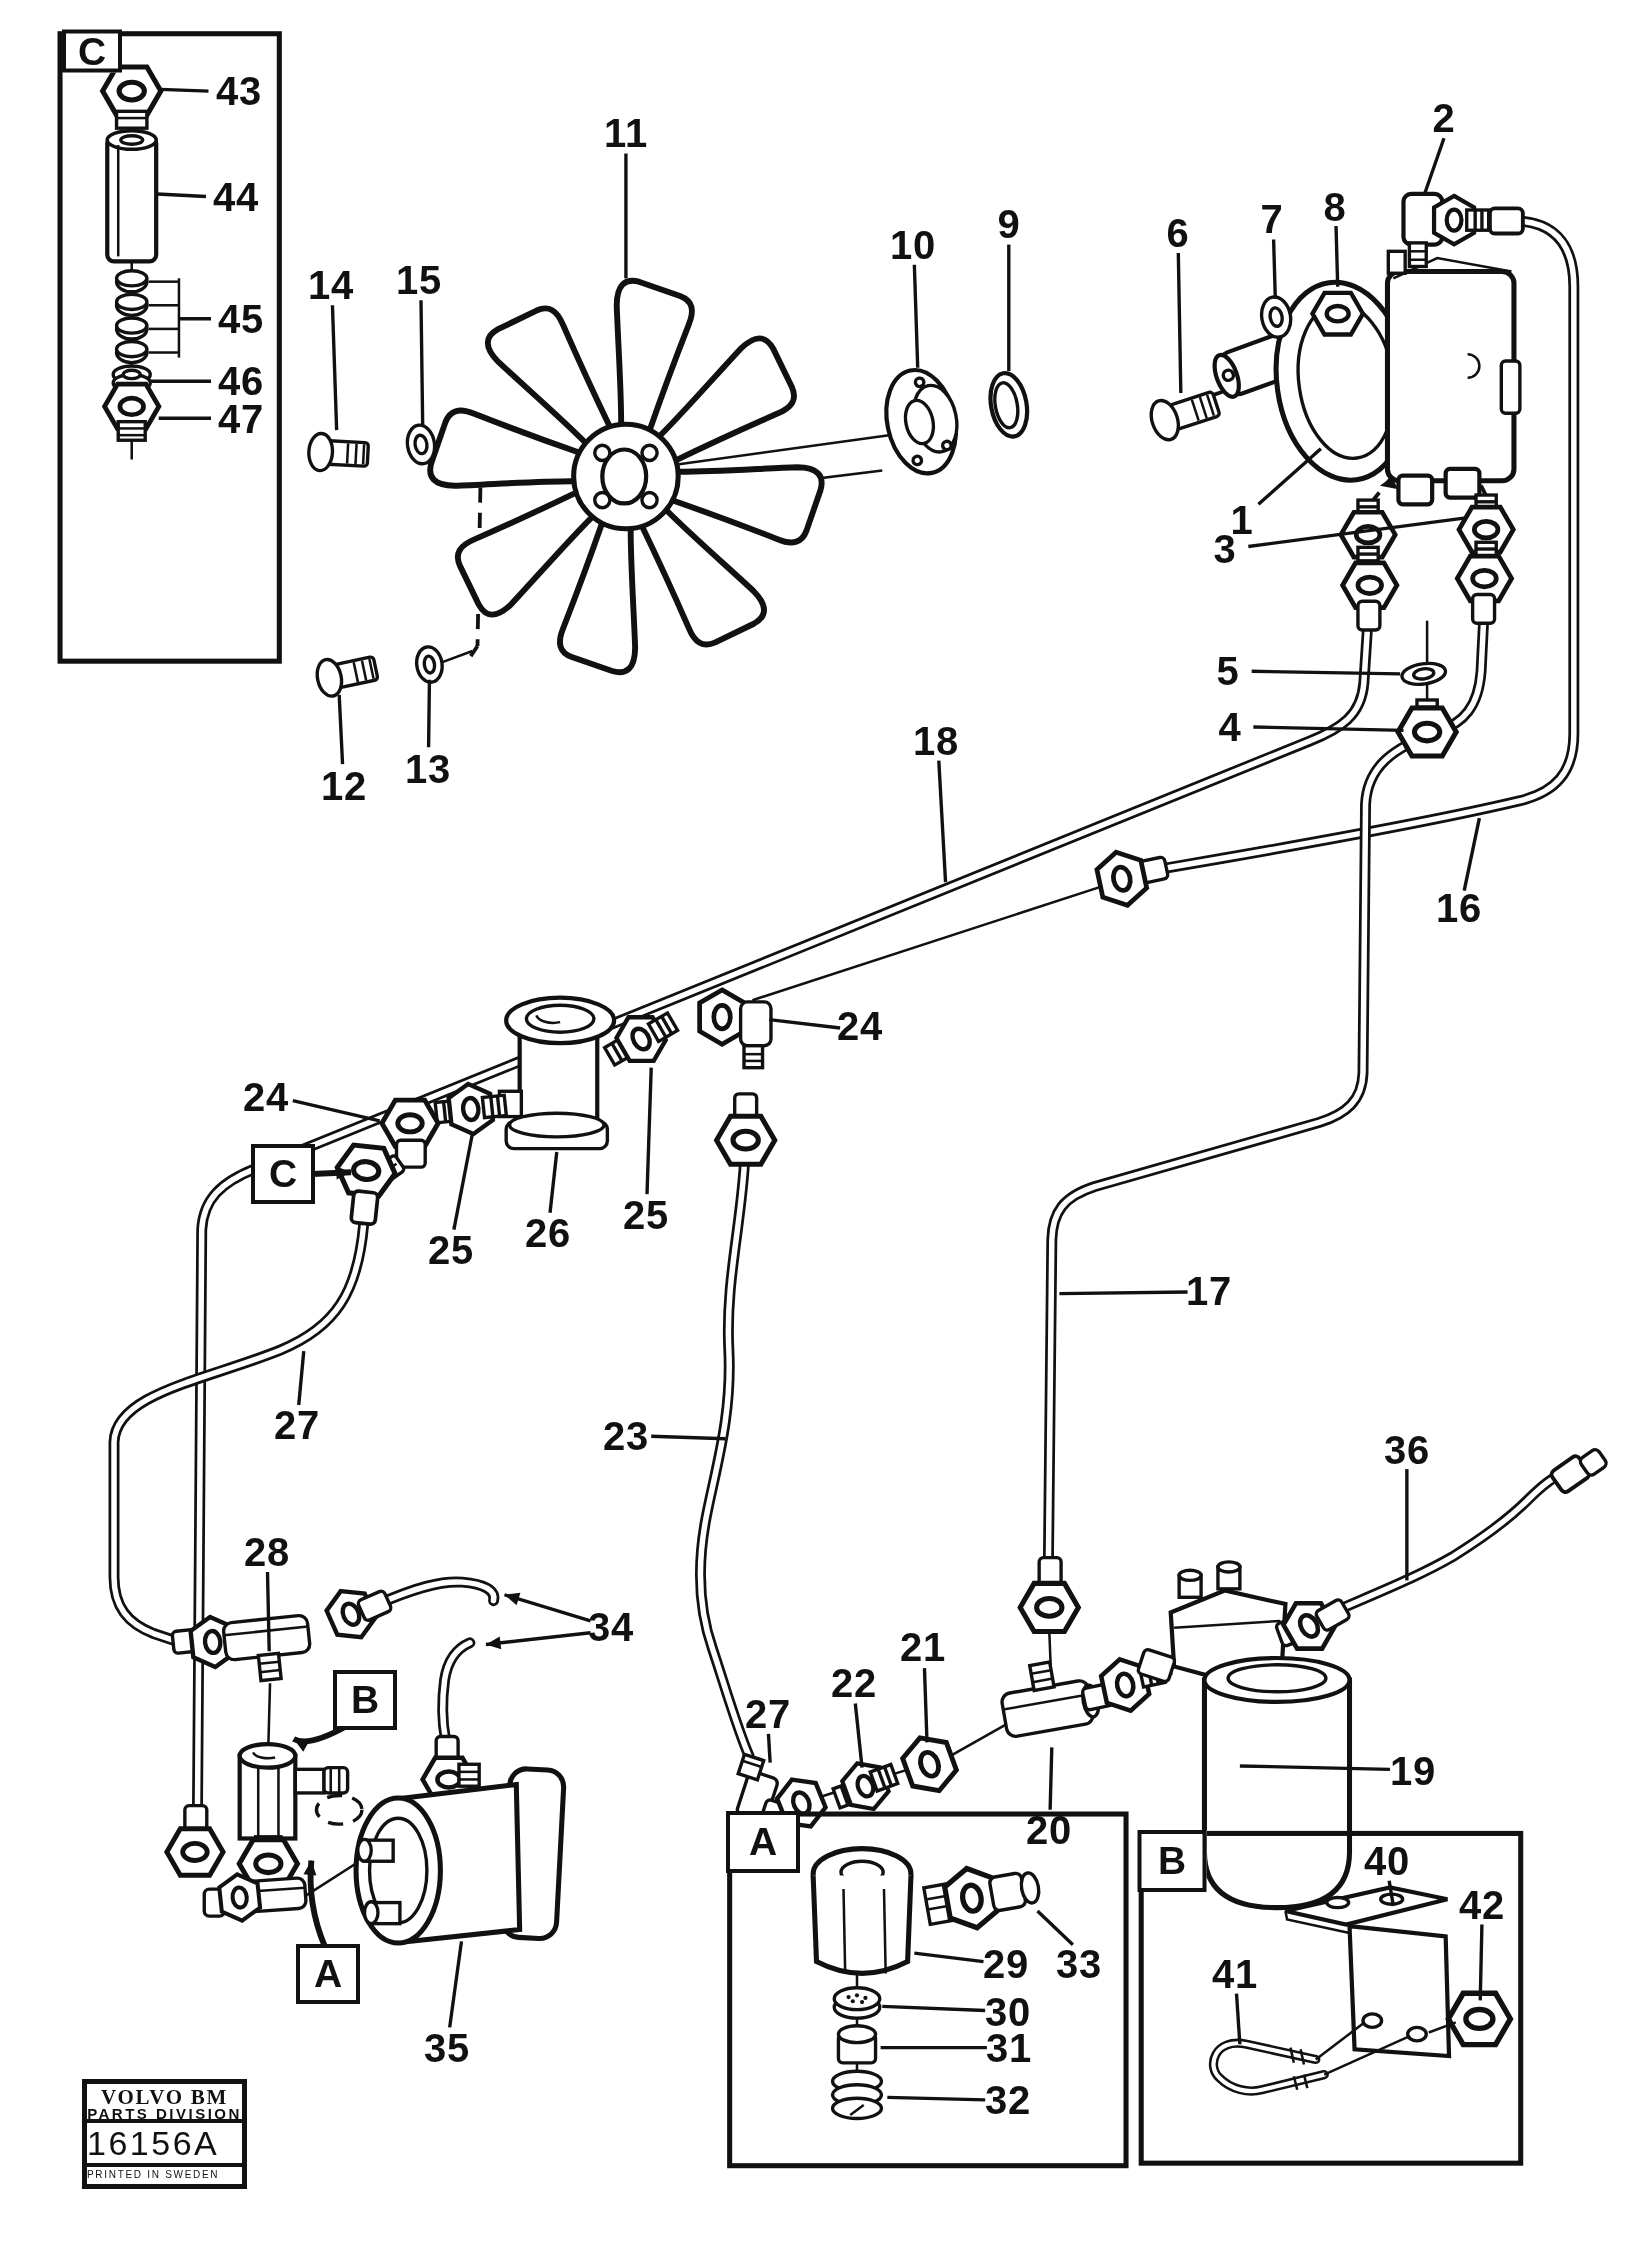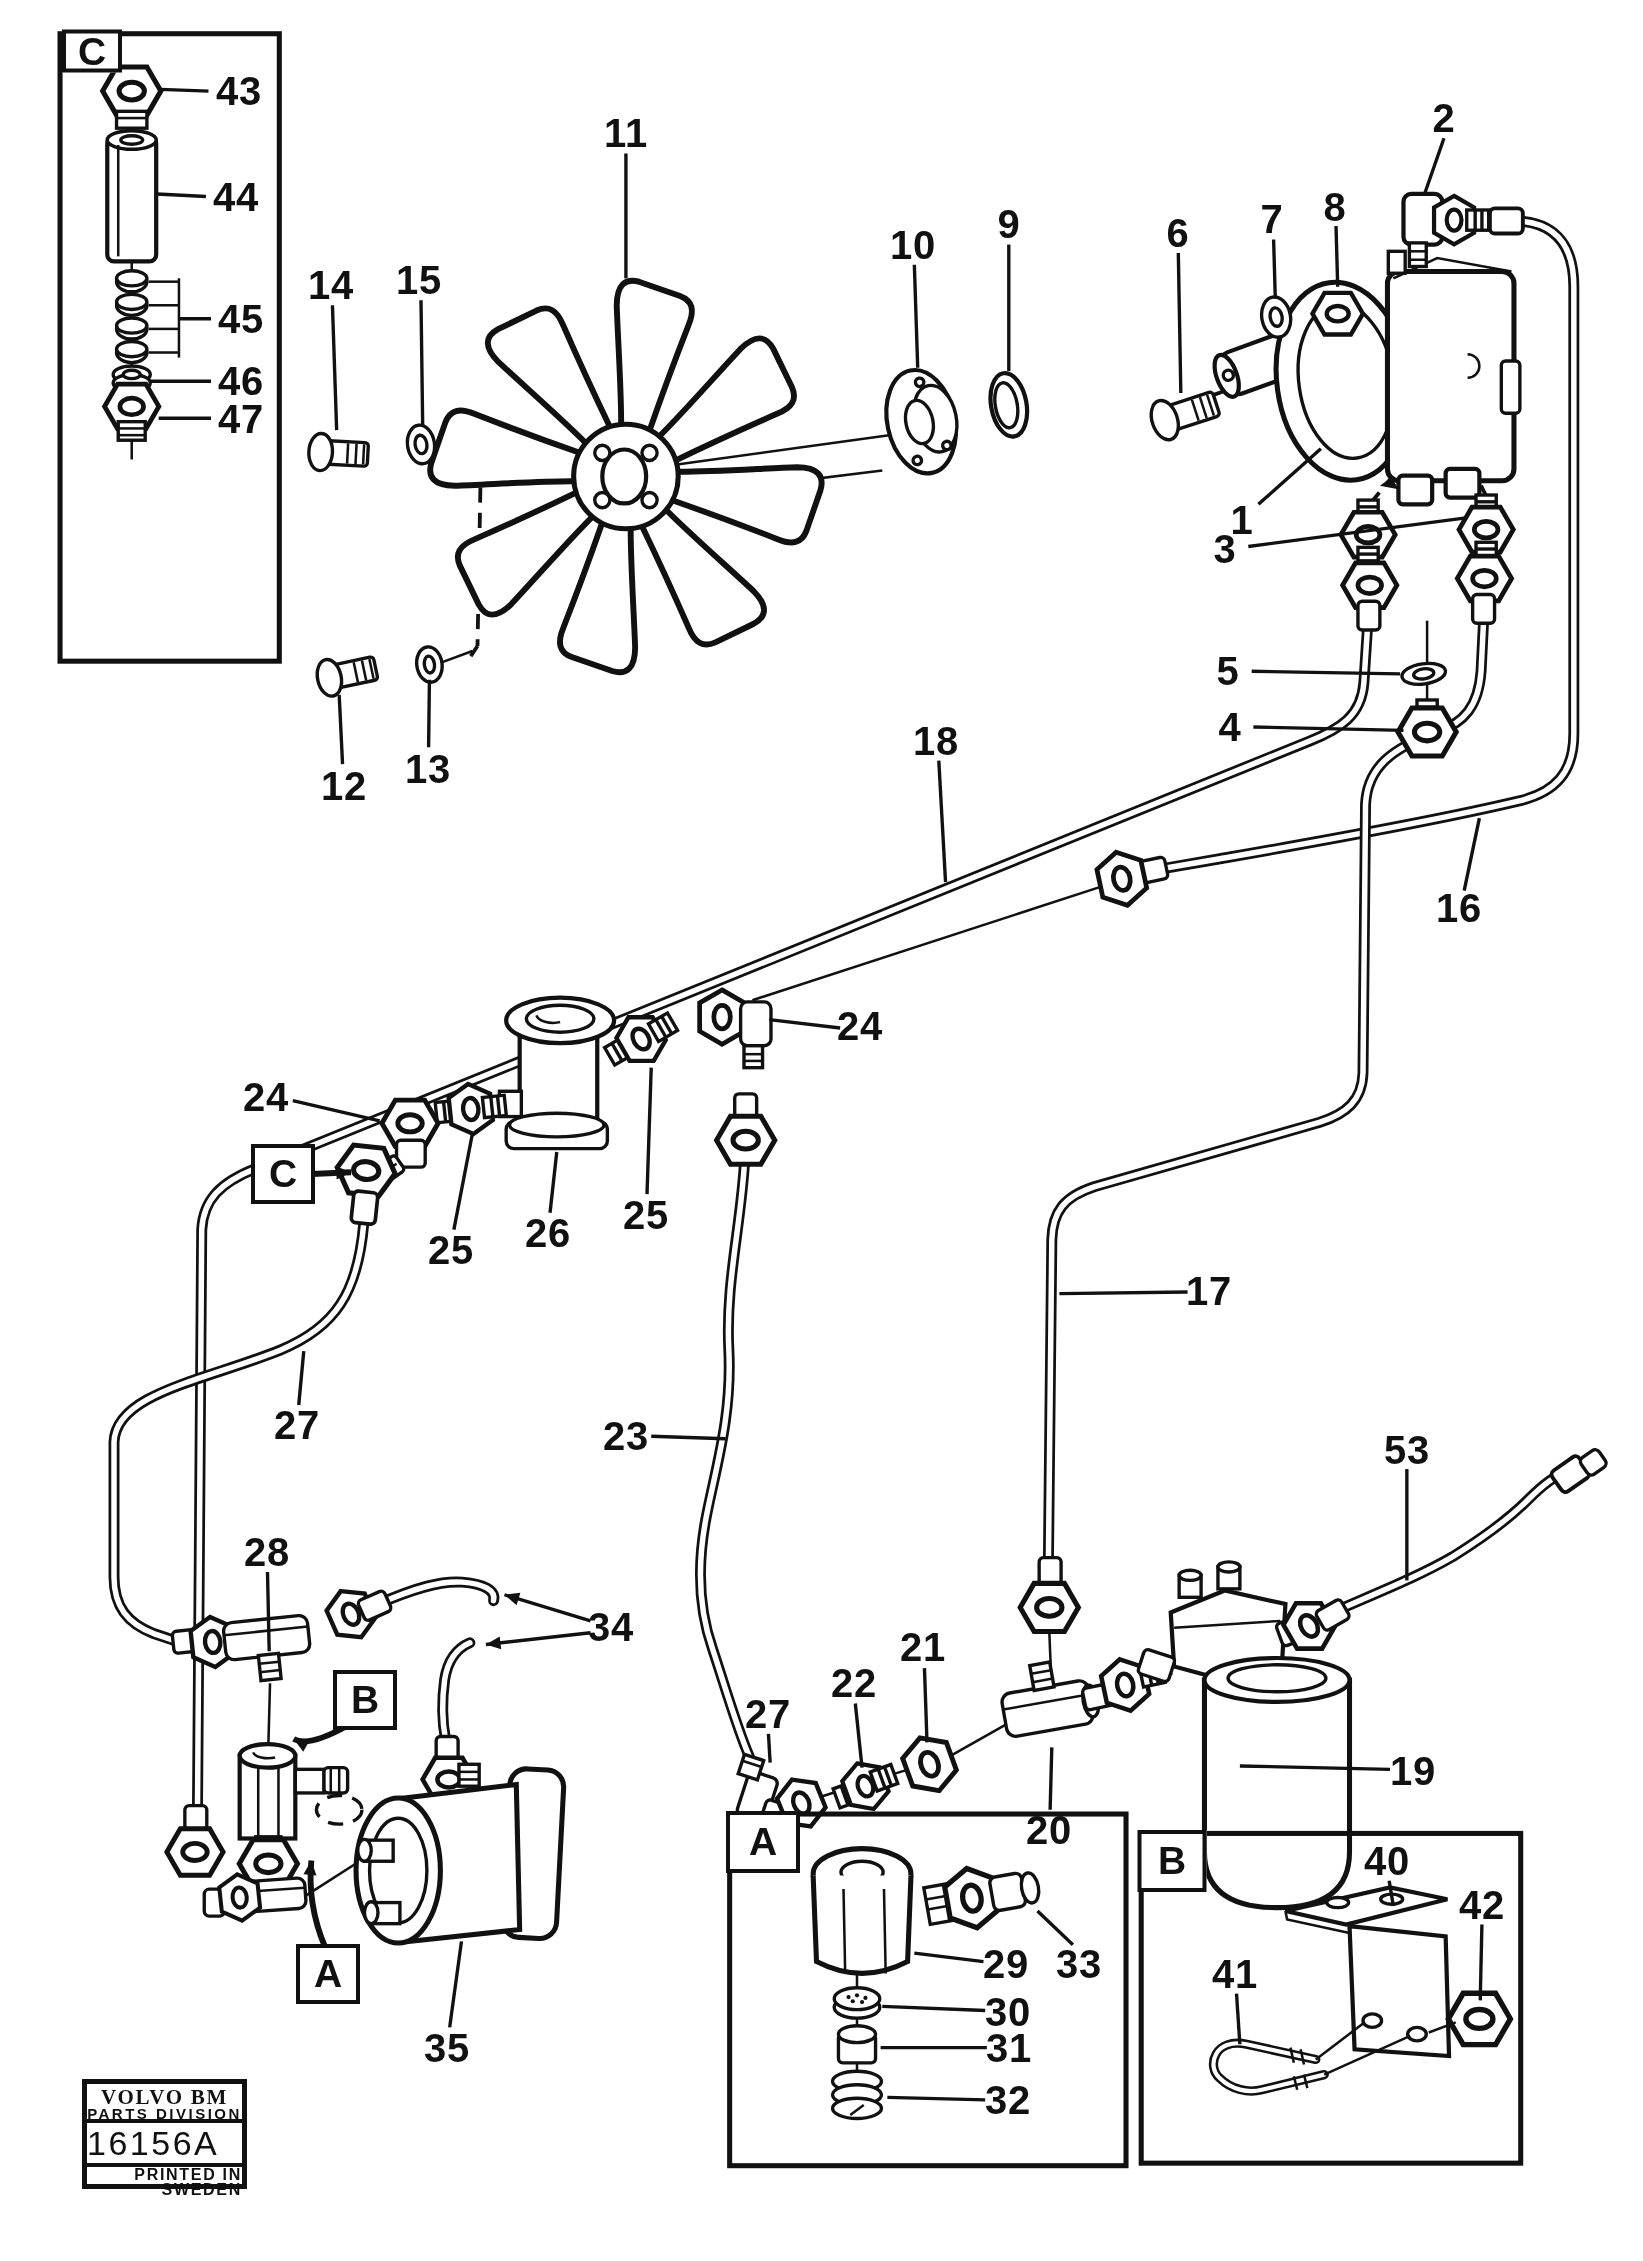--- a/index.html
+++ b/index.html
@@ -28,22 +28,22 @@
            border:4.2px solid #111;font-weight:700;font-size:39px;}
   
   #plate{position:absolute;left:82px;top:2079px;width:165px;height:110px;
          border:5px solid #111;box-sizing:border-box;background:#fff;}
   #plate .sec1{border-bottom:4.2px solid #111;text-align:center;padding:1.7px 0 0.8px;}
   #plate .brand{font-family:"Liberation Serif",serif;font-weight:700;font-size:21px;
                 letter-spacing:1.7px;line-height:22px;}
   #plate .div{font-size:15px;font-weight:700;letter-spacing:2.5px;line-height:11px;}
   #plate .num{text-align:left;font-weight:400;font-size:34px;letter-spacing:2.5px;
               line-height:40px;}
-  #plate .sec3{border-top:4.2px solid #111;text-align:right;font-size:16px;
-               font-weight:700;letter-spacing:1.7px;line-height:15px;}
+  #plate .sec3{border-top:4.2px solid #111;text-align:left;font-size:10px;
+               font-weight:400;letter-spacing:1.7px;line-height:15px;}
 </style>
 </head>
 <body>
 
 <div id="stage">
 
 <svg id="art" width="1644" height="2261" viewBox="0 0 1949 2681">
   <defs>
     <path id="bladep" d="M-16,-58 C-22,-95 -38,-160 -46,-198 C-50,-222 -42,-232 -24,-230 L26,-222 C42,-219 46,-208 42,-190 C34,-150 24,-95 18,-58 C6,-48 -6,-48 -16,-58 Z"></path>
     <g id="nut">
@@ -598,21 +598,21 @@
       <div class="plabel" style="left: 297px; top: 1425px;">27</div>
       <div class="plabel" style="left: 626px; top: 1436px;">23</div>
       <div class="plabel" style="left: 1209px; top: 1291px;">17</div>
       <div class="plabel" style="left: 267px; top: 1552px;">28</div>
       <div class="plabel" style="left: 611px; top: 1627px;">34</div>
       <div class="plabel" style="left: 768px; top: 1714px;">27</div>
       <div class="plabel" style="left: 854px; top: 1683px;">22</div>
       <div class="plabel" style="left: 923px; top: 1647px;">21</div>
       <div class="plabel" style="left: 1049px; top: 1830px;">20</div>
       <div class="plabel" style="left: 1413px; top: 1771px;">19</div>
-      <div class="plabel" style="left: 1407px; top: 1450px;">53</div>
+      <div class="plabel" style="left: 1407px; top: 1450px;">36</div>
       <div class="plabel" style="left: 447px; top: 2048px;">35</div>
       <div class="plabel" style="left: 1006px; top: 1964px;">29</div>
       <div class="plabel" style="left: 1079px; top: 1964px;">33</div>
       <div class="plabel" style="left: 1008px; top: 2012px;">30</div>
       <div class="plabel" style="left: 1009px; top: 2048px;">31</div>
       <div class="plabel" style="left: 1008px; top: 2100px;">32</div>
       <div class="plabel" style="left: 1387px; top: 1861px;">40</div>
       <div class="plabel" style="left: 1235px; top: 1974px; text-align: center;">41</div>
       <div class="plabel" style="left: 1482px; top: 1905px;">42</div>
       <div class="callout" style="left: 92px; top: 51px; width: 52px; height: 35px;">

